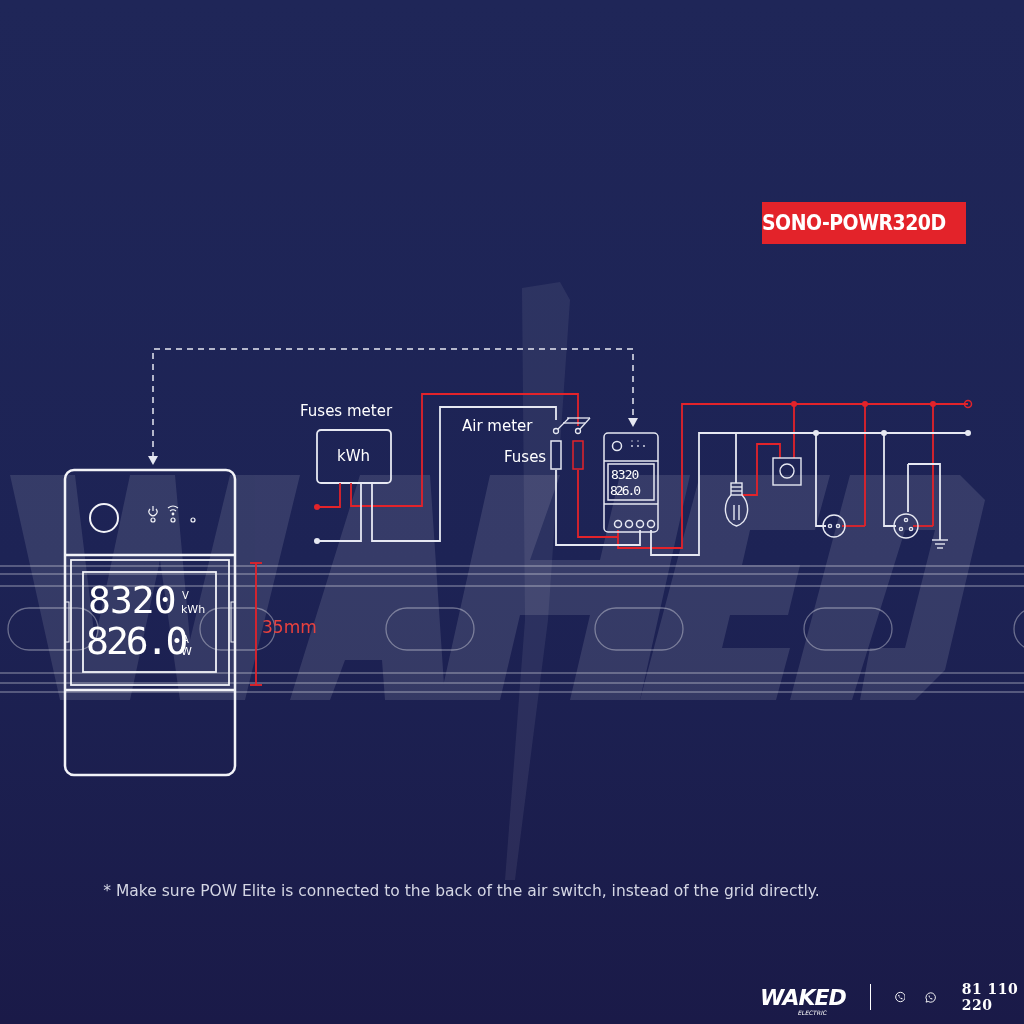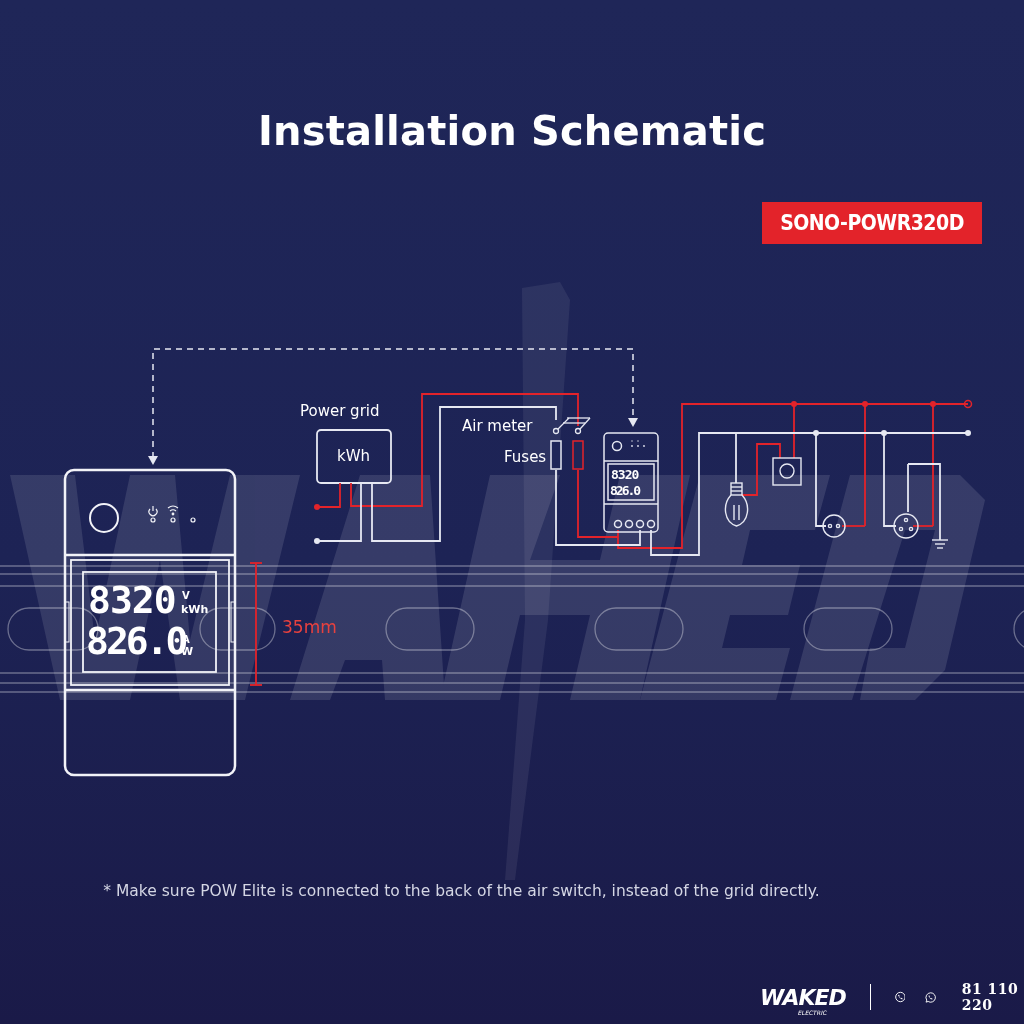--- a/index.html
+++ b/index.html
@@ -1,29 +1,29 @@
 <!DOCTYPE html>
 <html><head>
 <meta charset="utf-8">
 <style>
   html, body { margin:0; padding:0; }
   body { width:1024px; height:1024px; overflow:hidden; background:#1d2356; font-family:"Liberation Sans", sans-serif; }
   .canvas { position:relative; width:1024px; height:1024px; background:linear-gradient(180deg,#1f2658 0%,#1d2355 55%,#1a1a48 100%); overflow:hidden; }
   .title { position:absolute; left:0; width:1024px; top:108px; text-align:center; color:#ffffff; font-family:"DejaVu Sans", sans-serif; font-weight:bold; font-size:40px; letter-spacing:0.2px; }
-  .model-badge { position:absolute; left:762px; top:202px; width:220px; height:42px; background:#e3232a; color:#fff; font-family:"DejaVu Sans Condensed","DejaVu Sans", sans-serif; font-weight:bold; font-size:21px; line-height:42px; text-align:center; letter-spacing:-0.5px; }
+  .model-badge { position:absolute; left:762px; top:202px; width:204px; height:42px; background:#e3232a; color:#fff; font-family:"DejaVu Sans Condensed","DejaVu Sans", sans-serif; font-weight:bold; font-size:21px; line-height:42px; text-align:left; letter-spacing:-0.5px; }
   svg.diagram { position:absolute; left:0; top:0; }
   .lbl { position:absolute; color:#ffffff; font-family:"DejaVu Sans", sans-serif; font-size:15px; }
   .dim-label { position:absolute; color:#e8413e; font-family:"DejaVu Sans", sans-serif; font-size:17px; }
   .note { position:absolute; left:0; width:923px; top:882px; text-align:center; color:#d4d6e4; font-family:"DejaVu Sans", sans-serif; font-size:15.5px; }
   .footer { position:absolute; left:760px; top:980px; height:34px; display:flex; align-items:center; gap:20px; color:#fff; }
   .logo { font-family:"DejaVu Sans", sans-serif; font-weight:bold; font-style:italic; font-size:22px; letter-spacing:-1px; position:relative; }
   .logo-sub { position:absolute; left:38px; top:24px; font-size:6px; font-style:italic; letter-spacing:0; font-weight:normal; }
   .sep { width:1px; height:26px; background:#fff; margin:0 4px; }
   .phone { font-family:"DejaVu Serif", serif; font-weight:bold; font-size:14px; letter-spacing:0.5px; margin-left:5px; }
-  .lcd-text { position:absolute; color:#fff; font-family:"DejaVu Sans Mono", monospace;font-weight:bold; }
+  .lcd-text { position:absolute; color:#fff; font-family:"DejaVu Sans Mono", monospace; }
 </style>
 </head>
 <body>
 
 <div class="canvas">
 
   <svg class="diagram" width="1024" height="1024">
     <g opacity="0.11" fill="#ffffff">
       <polygon points="10,475 75,475 95,640 130,475 175,475 190,640 230,475 300,475 245,700 180,700 160,560 130,700 60,700"></polygon>
       <polygon points="290,700 360,475 430,475 445,700 385,700 382,660 345,660 330,700"></polygon>
@@ -41,21 +41,20 @@
       <line x1="0" y1="692" x2="1024" y2="692"></line>
       <rect x="8" y="608" width="90" height="42" rx="21"></rect>
       <rect x="200" y="608" width="75" height="42" rx="21"></rect>
       <rect x="386" y="608" width="88" height="42" rx="21"></rect>
       <rect x="595" y="608" width="88" height="42" rx="21"></rect>
       <rect x="804" y="608" width="88" height="42" rx="21"></rect>
       <rect x="1014" y="608" width="60" height="42" rx="21"></rect>
     </g>
   </svg>
 
-  <div class="title">Installation Schematic</div>
   <div class="model-badge">SONO-POWR320D</div>
 
   <svg class="diagram" width="1024" height="1024">
 
     <g stroke="#e6e8f2" stroke-width="1.5" fill="none" stroke-dasharray="6,5">
       <polyline points="153,458 153,349 633,349 633,418"></polyline>
     </g>
     <polygon points="148,456 158,456 153,465" fill="#e6e8f2"></polygon>
     <polygon points="628,418 638,418 633,427" fill="#e6e8f2"></polygon>
 
@@ -199,23 +198,23 @@
   <div class="lcd-text" style="left:88px; top:578px; font-size:38px; letter-spacing:-1px;">8320</div>
   <div class="lcd-text" style="left:182px; top:590px; font-size:10px; font-family:'DejaVu Sans',sans-serif;">V</div>
   <div class="lcd-text" style="left:181px; top:603px; font-size:11px; font-family:'DejaVu Sans',sans-serif;">kWh</div>
   <div class="lcd-text" style="left:86px; top:619px; font-size:38px; letter-spacing:-3px;">826.0</div>
   <div class="lcd-text" style="left:182px; top:634px; font-size:10px; font-family:'DejaVu Sans',sans-serif;">A</div>
   <div class="lcd-text" style="left:181px; top:645px; font-size:11px; font-family:'DejaVu Sans',sans-serif;">W</div>
 
   <div class="lcd-text" style="left:611px; top:467px; font-size:13px; letter-spacing:-1px;">8320</div>
   <div class="lcd-text" style="left:610px; top:483px; font-size:13px; letter-spacing:-2px;">826.0</div>
 
-  <div class="dim-label" style="left:262px; top:617px;margin-left:20px;">35mm</div>
-
-  <div class="lbl" style="left:300px; top:402px;">Power grid</div>
+  <div class="dim-label" style="left:262px; top:617px;">35mm</div>
+
+  <div class="lbl" style="left:300px; top:402px;">Fuses meter</div>
   <div class="lbl" style="left:337px; top:447px;">kWh</div>
   <div class="lbl" style="left:462px; top:417px;">Air meter</div>
   <div class="lbl" style="left:504px; top:448px;">Fuses</div>
 
   <div class="note">* Make sure POW Elite is connected to the back of the air switch, instead of the grid directly.</div>
 
   <div class="footer">
     <div class="logo">
       <span>WAKED</span>
       <span class="logo-sub">ELECTRIC</span>

